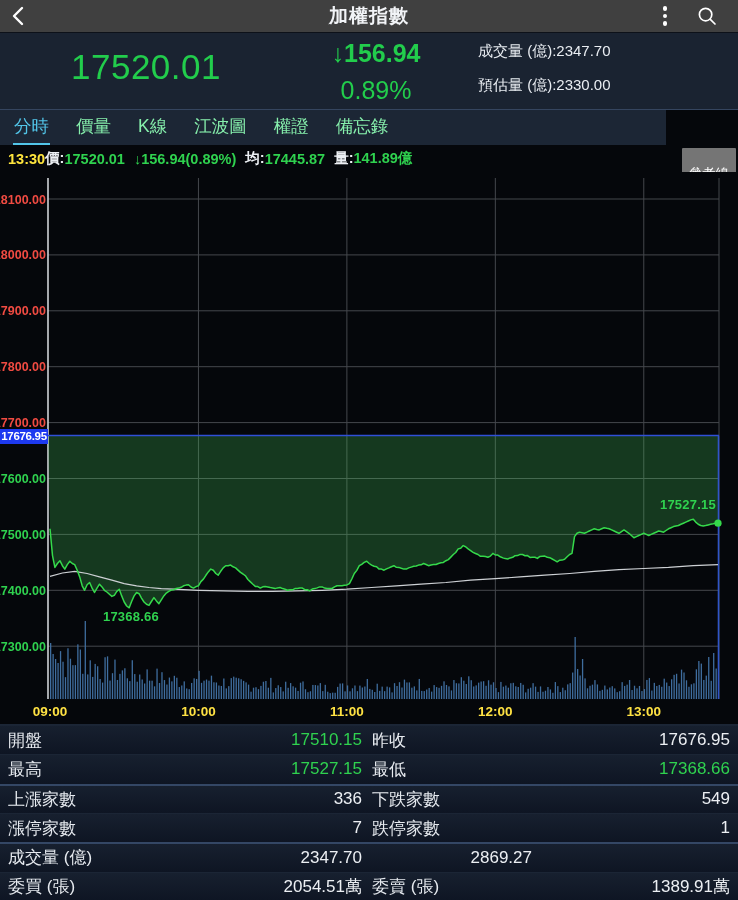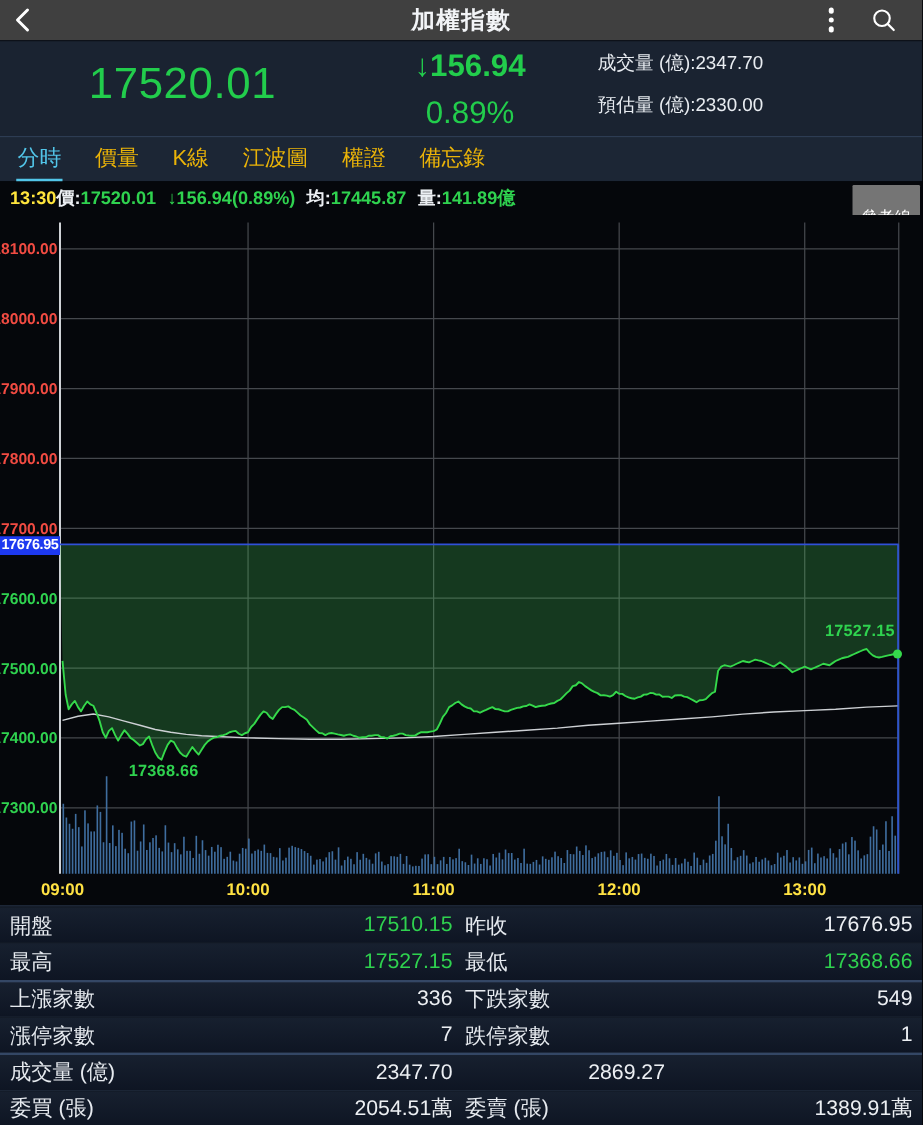--- a/index.html
+++ b/index.html
@@ -20,22 +20,22 @@
   .quote{position:absolute;top:32px;left:0;width:738px;height:78px;background:#1a2331;border-bottom:1px solid #35455f;border-top:1px solid #0d1119;}
   .q-price{position:absolute;left:0;top:14px;width:292px;text-align:center;font-size:35px;font-weight:500;color:#22cd4c;letter-spacing:0.5px;}
   .q-chg{position:absolute;left:300px;top:2px;width:152px;text-align:center;color:#22cd4c;}
   .q-chg .row1{font-size:25px;font-weight:600;line-height:37px;}
   .q-chg .row2{font-size:25px;font-weight:500;line-height:36px;}
   .q-arrow{font-weight:700;}
   .q-stats{position:absolute;left:478px;top:9px;color:#e9edf2;font-size:15px;}
   .q-stats div{line-height:17px;margin-bottom:17px;text-align:right;}
 
   
-  .tabs{position:absolute;top:110px;left:0;width:738px;height:35px;background:#1c2635;display:flex;align-items:center;padding-left:13px;gap:25px;}
-  .tab{position:relative;font-size:17.5px;color:#eab308;cursor:pointer;padding:4px 1px 8px 1px;}
+  .tabs{position:absolute;top:110px;left:0;width:666px;height:35px;background:#1c2635;display:flex;align-items:center;padding-left:13px;gap:25px;}
+  .tab{position:relative;font-size:17.5px;color:#86efac;cursor:pointer;padding:4px 1px 8px 1px;}
   .tab.active{color:#52c5e8;}
   .tab.active::after{content:"";position:absolute;left:0;right:0;bottom:0;height:2.5px;background:#52c5e8;}
 
   
   .infobar{position:absolute;top:145px;left:0;width:738px;height:27px;background:#05070b;display:flex;align-items:center;padding-left:8px;font-size:14.5px;font-weight:700;white-space:nowrap;}
   .infobar .t{color:#ffe53d;}
   .infobar .lbl{color:#eceff3;}
   .infobar .grn{color:#2fd24f;margin-right:9px;}
   .ref-btn{position:absolute;right:2px;top:3px;background:#757575;color:#fff;font-size:13.5px;font-weight:400;padding:17px 7px 2px 7px;border-radius:1px;cursor:pointer;}
 

